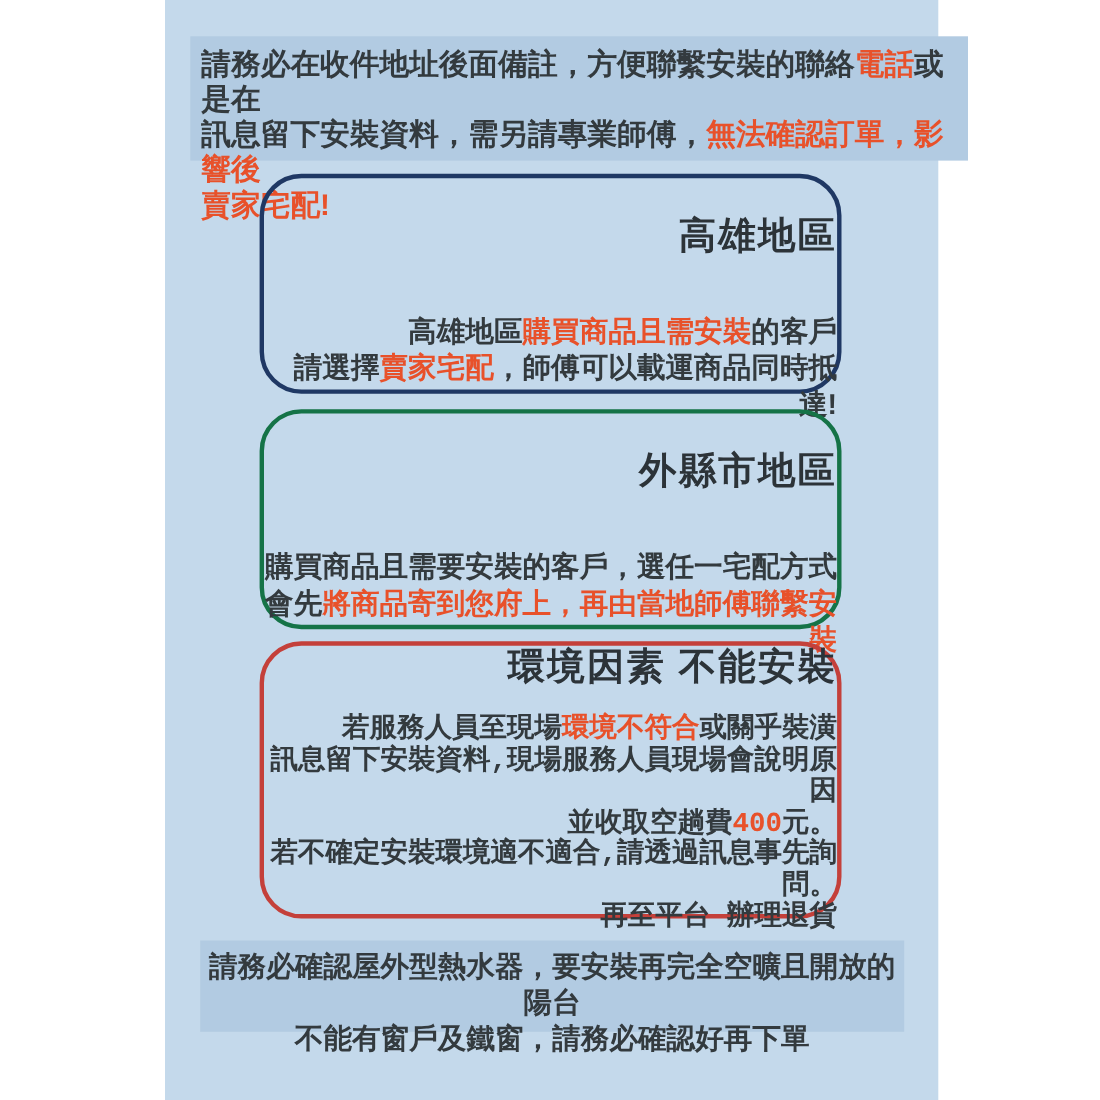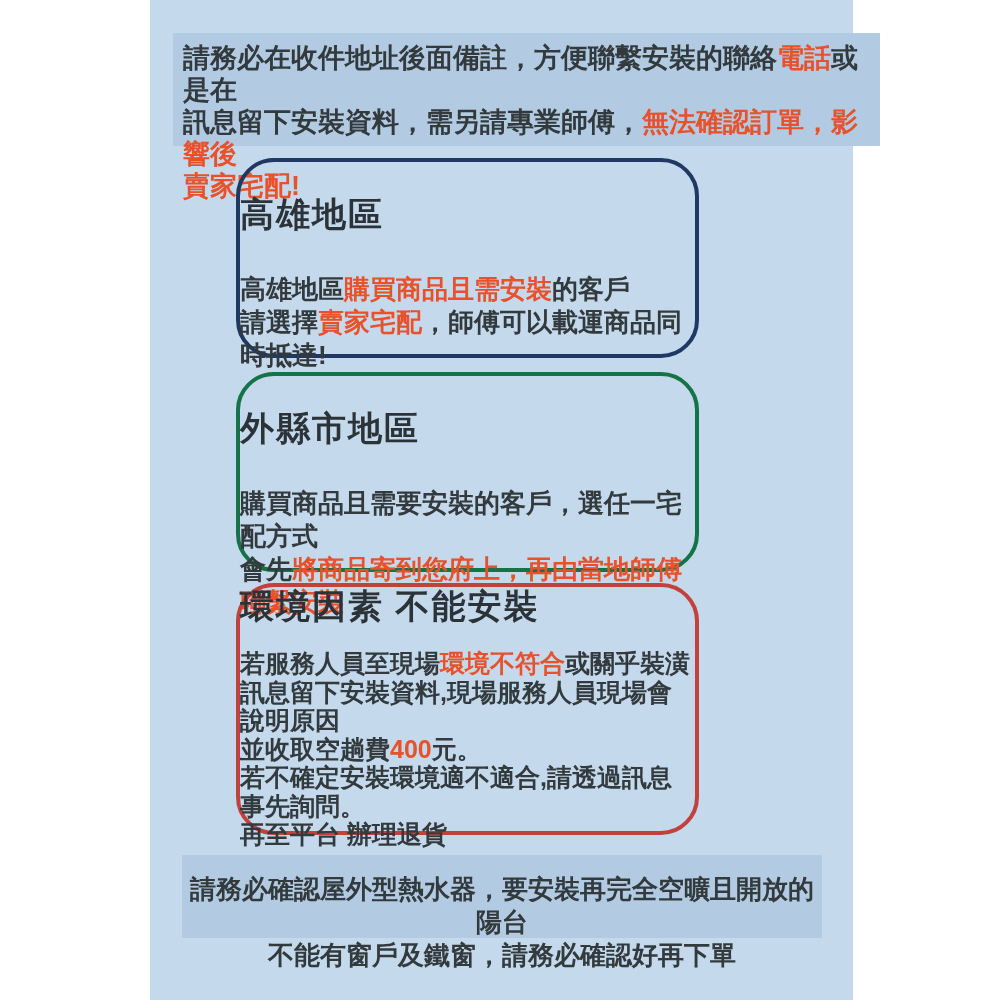--- a/index.html
+++ b/index.html
@@ -35,55 +35,56 @@
     left: 23px; top: 33px;
     width: 707px; height: 113px;
     padding: 9px 8px 0 10px;
     font-size: 27px;
     line-height: 32px;
     text-align: left;
   }
   .bottom-block {
     left: 32px; top: 855px;
     width: 640px; height: 83px;
-    padding-top: 18px;
+    padding-top: 7px;
     font-size: 26px;
     line-height: 33px;
     text-align: center;
   }
   .rbox {
     position: absolute;
     left: 86px;
-    width: 463px;
+    width: 529px;
     border: 4px solid;
     border-radius: 38px;
-    text-align: left;
+    text-align: right;
     background: transparent;
   }
   .rbox-kaohsiung { top: 158px; height: 200px; border-color: var(--box-kaohsiung-border); }
   .rbox-other     { top: 372px; height: 200px; border-color: var(--box-other-border); }
   .rbox-env       { top: 583px; height: 252px; border-color: var(--box-env-border); }
   .rbox .title {
     margin: 0;
     font-size: 34px;
     line-height: 38px;
     letter-spacing: 2px;
     color: #2c3338;
   }
   .rbox-kaohsiung .title, .rbox-other .title { padding-top: 33px; }
   .rbox-env .title { }
   .rbox .body {
     font-size: 26px;
     line-height: 33px;
   }
-  .rbox-kaohsiung .body, .rbox-other .body { margin-top: 40px; }
+  .rbox-kaohsiung .body, .rbox-other .body { margin-top: 52px; }
   .rbox-env .body {
     margin-top: 24px;
     font-size: 25px;
     line-height: 28.5px;
+    font-family: Liberation Mono, monospace;
   }
   .line { margin: 0; }
   .red { color: var(--text-red); }
 </style>
 </head>
 <body>
 
 <div class="panel">
 
   <div class="block top-block">

